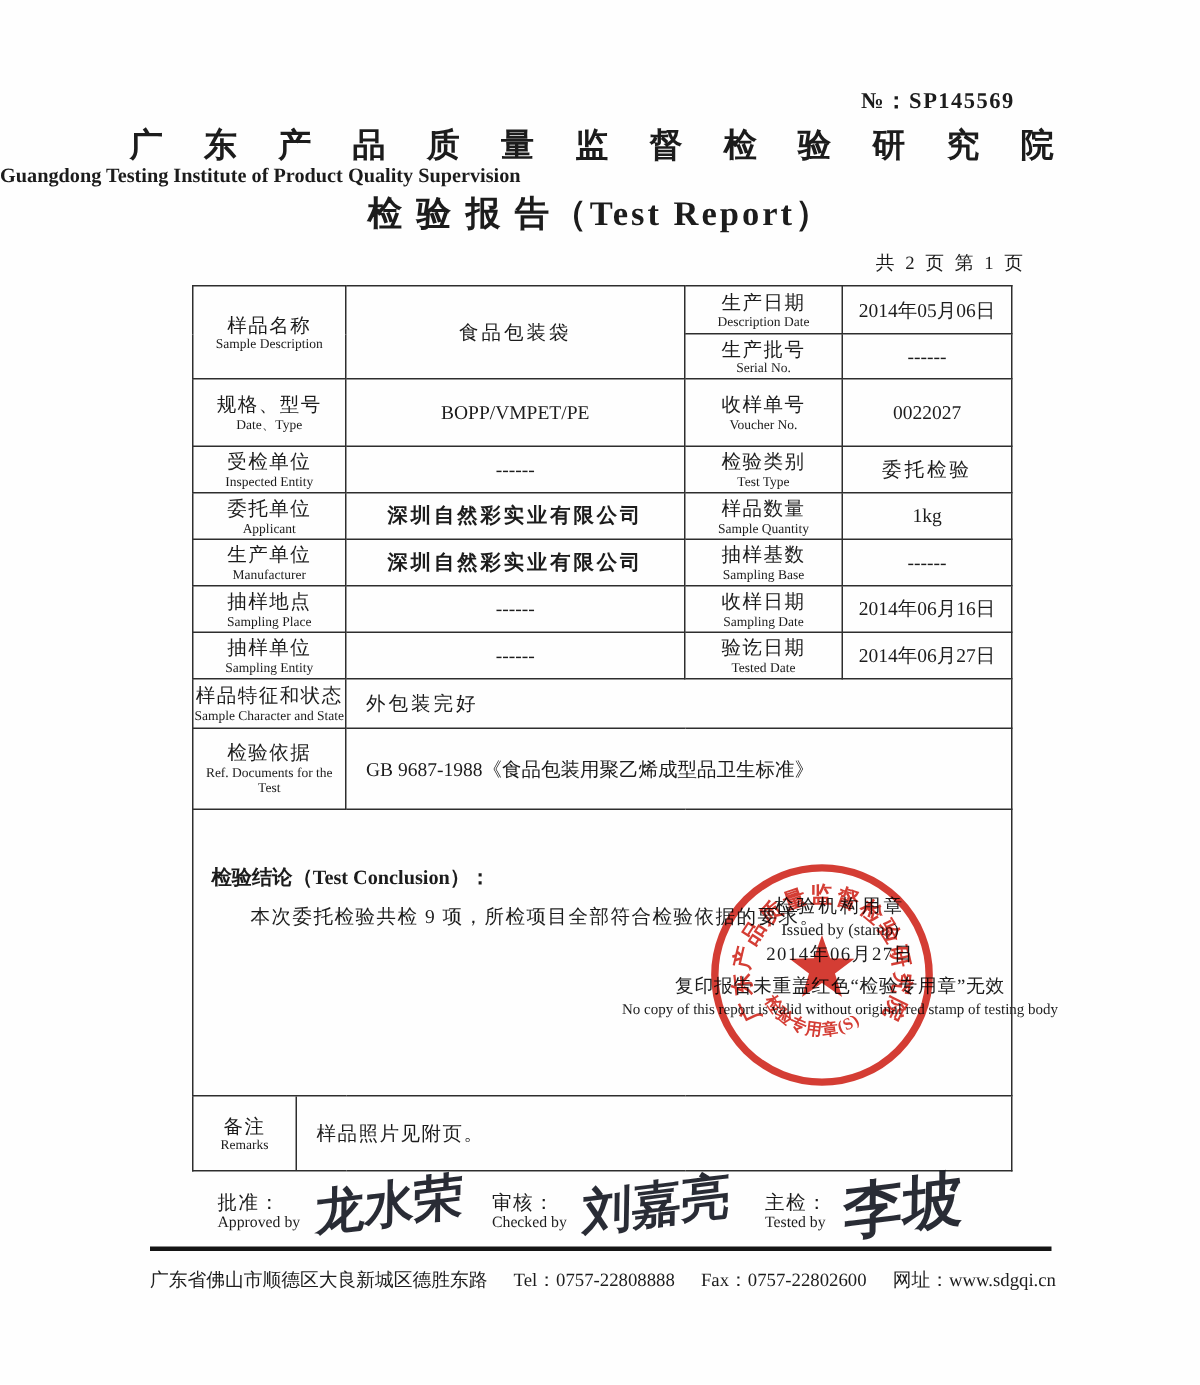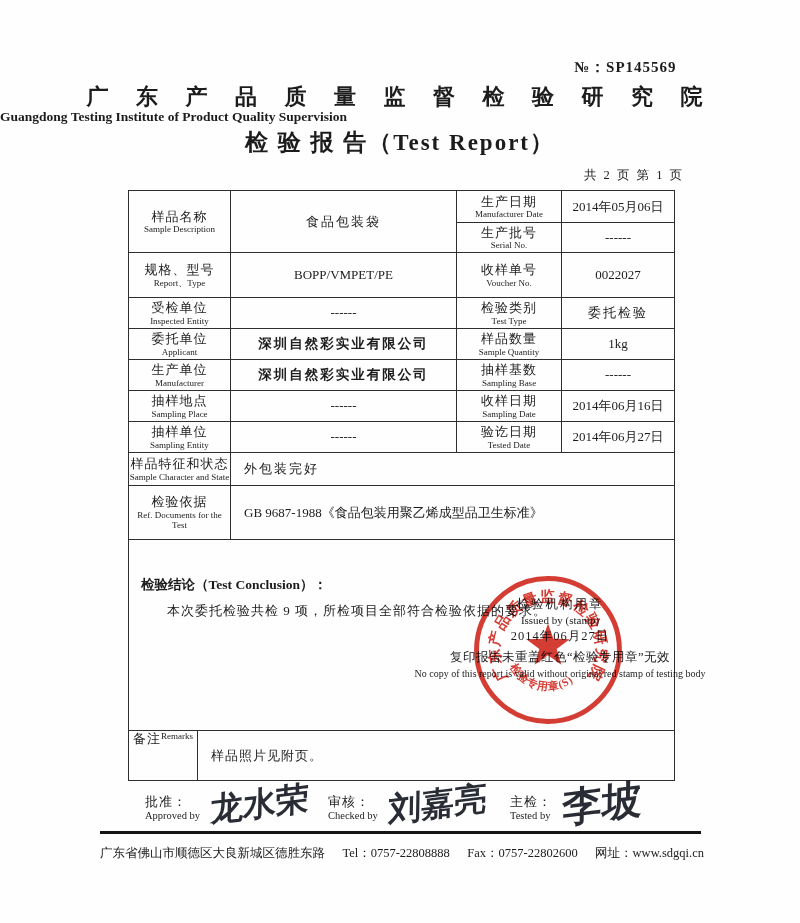--- a/index.html
+++ b/index.html
@@ -21,21 +21,21 @@
   .val{font-size:13px;}
   .val-left{text-align:left !important;padding-left:13px !important;}
   .strong{font-weight:bold;font-size:13.5px;letter-spacing:2px;}
   .spaced{letter-spacing:2px;}
   
   .concl-wrap{position:relative;height:189px;text-align:left;}
   .concl-head{position:absolute;left:12px;top:36px;font-size:13.5px;font-weight:bold;}
   .concl-body{position:absolute;left:38px;top:62px;font-size:13px;letter-spacing:1px;}
   
   .remarks-wrap{display:flex;height:49px;align-items:stretch;text-align:left;}
-  .remarks-label{width:68px;border-right:1px solid #2e2e2e;display:flex;flex-direction:row;justify-content:center;text-align:center;}
+  .remarks-label{width:68px;border-right:1px solid #2e2e2e;display:flex;flex-direction:column;justify-content:center;text-align:center;}
   .remarks-value{flex:1;display:flex;align-items:center;padding-left:13px;font-size:13px;letter-spacing:1px;}
   
   .issued-block{position:absolute;left:400px;top:596px;width:320px;text-align:center;z-index:3;}
   .ib1{font-size:12.5px;letter-spacing:2px;}
   .ib2{font-size:11px;margin-top:1px;}
   .ib3{font-size:12.5px;margin-top:2px;letter-spacing:1px;}
   .ib4{font-size:12.5px;margin-top:4px;letter-spacing:0.5px;white-space:nowrap;}
   .ib5{font-size:10px;margin-top:2px;white-space:nowrap;}
   .stamp{position:absolute;left:466px;top:574px;width:164px;height:152px;z-index:4;mix-blend-mode:multiply;opacity:.88;}
   
@@ -69,35 +69,35 @@
       </colgroup>
     <tbody>
         <tr style="height:32px">
       <td rowspan="2">
         <div class="cn">样品名称</div>
         <div class="en">Sample Description</div>
       </td>
       <td rowspan="2" class="val spaced">食品包装袋</td>
       <td>
         <div class="cn">生产日期</div>
-        <div class="en">Manufacturer Date</div>
+        <div class="en">Description Date</div>
       </td>
       <td class="val">2014年05月06日</td>
     </tr>
     <tr style="height:30px">
       <td>
         <div class="cn">生产批号</div>
         <div class="en">Serial No.</div>
       </td>
       <td class="val">------</td>
     </tr>
     <tr style="height:45px">
       <td>
         <div class="cn">规格、型号</div>
-        <div class="en">Report、Type</div>
+        <div class="en">Date、Type</div>
       </td>
       <td class="val">BOPP/VMPET/PE</td>
       <td>
         <div class="cn">收样单号</div>
         <div class="en">Voucher No.</div>
       </td>
       <td class="val">0022027</td>
     </tr>
     <tr style="height:31px">
       <td>

